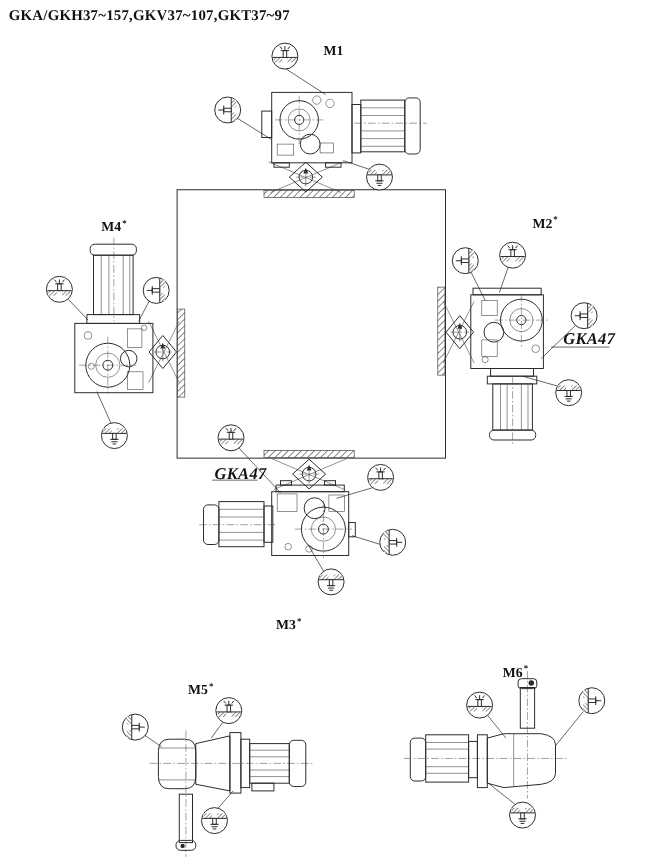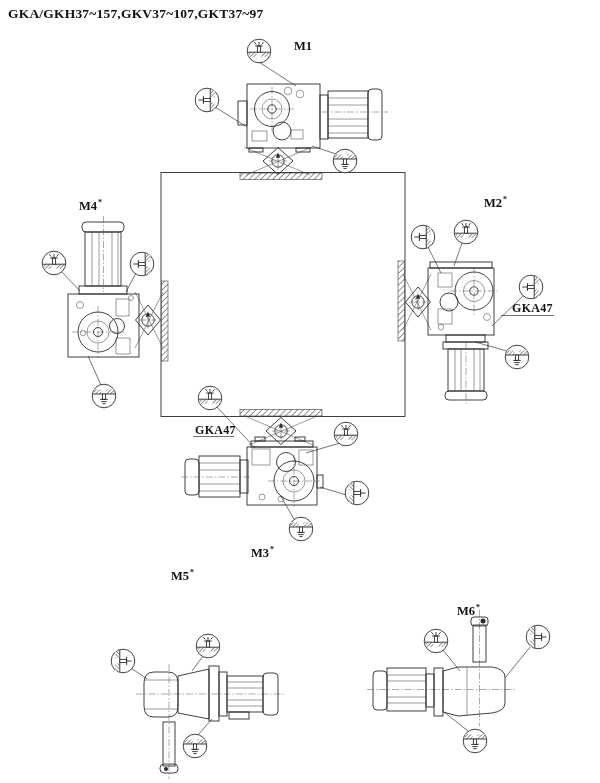--- a/index.html
+++ b/index.html
@@ -3,21 +3,21 @@
 <meta charset="utf-8">
 <style>
   html,body{margin:0;padding:0;background:#fff;}
   .stage{position:relative;width:600px;height:783px;background:#ffffff;overflow:hidden;
          font-family:"Liberation Serif", serif;}
   .stage svg{position:absolute;left:0;top:0;}
   .lbl{position:absolute;color:#111;font-weight:bold;white-space:nowrap;}
   .title{font-size:13.5px;letter-spacing:.2px;}
   .pos{font-size:12.5px;}
   .pos .sup{font-size:8px;vertical-align:super;margin-left:1px;}
-  .note{font-size:12px;letter-spacing:.3px;}
+  .note{font-size:15px;letter-spacing:.3px;font-style:italic;}
   
   .ol{fill:none;stroke:#2b2b2b;stroke-width:.9;}
   .th{fill:none;stroke:#4a4a4a;stroke-width:.55;}
   .ld{fill:none;stroke:#2b2b2b;stroke-width:.65;}
   .cl{fill:none;stroke:#555;stroke-width:.5;stroke-dasharray:7 2 1.5 2;}
   .hf2{fill:url(#hp2);stroke:none;}
   .wf{fill:url(#hp);stroke:#3a3a3a;stroke-width:.6;}
   .ic{stroke:#2b2b2b;stroke-width:.9;fill:none;}
 </style>
 </head>
@@ -342,24 +342,24 @@
     <use href="#icDrain" transform="translate(475,741)"></use>
   </g>
 </svg>
 
   <div class="lbl title" style="left:8px;top:6px;">GKA/GKH37~157,GKV37~107,GKT37~97</div>
 
   <div class="lbl pos" style="left:294px;top:38px;"><span>M1</span><sup class="sup"></sup></div>
 
   <div class="lbl pos" style="left:484px;top:195px;"><span>M2</span><sup class="sup">*</sup></div>
 
-  <div class="lbl pos" style="left:251px;top:545px;"><span>M3</span><sup class="sup">*</sup></div>
-
-  <div class="lbl pos" style="left:79px;top:198px;"><span>M4</span><sup class="sup">*</sup></div>
-
-  <div class="lbl pos" style="left:171px;top:568px;"><span>M5</span><sup class="sup">*</sup></div>
+  <div class="lbl pos" style="left:251px;top:560px;"><span>M3</span><sup class="sup">*</sup></div>
+
+  <div class="lbl pos" style="left:92px;top:198px;"><span>M4</span><sup class="sup">*</sup></div>
+
+  <div class="lbl pos" style="left:171px;top:619px;"><span>M5</span><sup class="sup">*</sup></div>
 
   <div class="lbl pos" style="left:430px;top:603px;margin-left:27px;"><span>M6</span><sup class="sup">*</sup></div>
 
   <div class="lbl note" style="left:512px;top:301px;">GKA47</div>
   <div class="lbl note" style="left:195px;top:423px;">GKA47</div>
 
 </div>
 
 </body></html>

